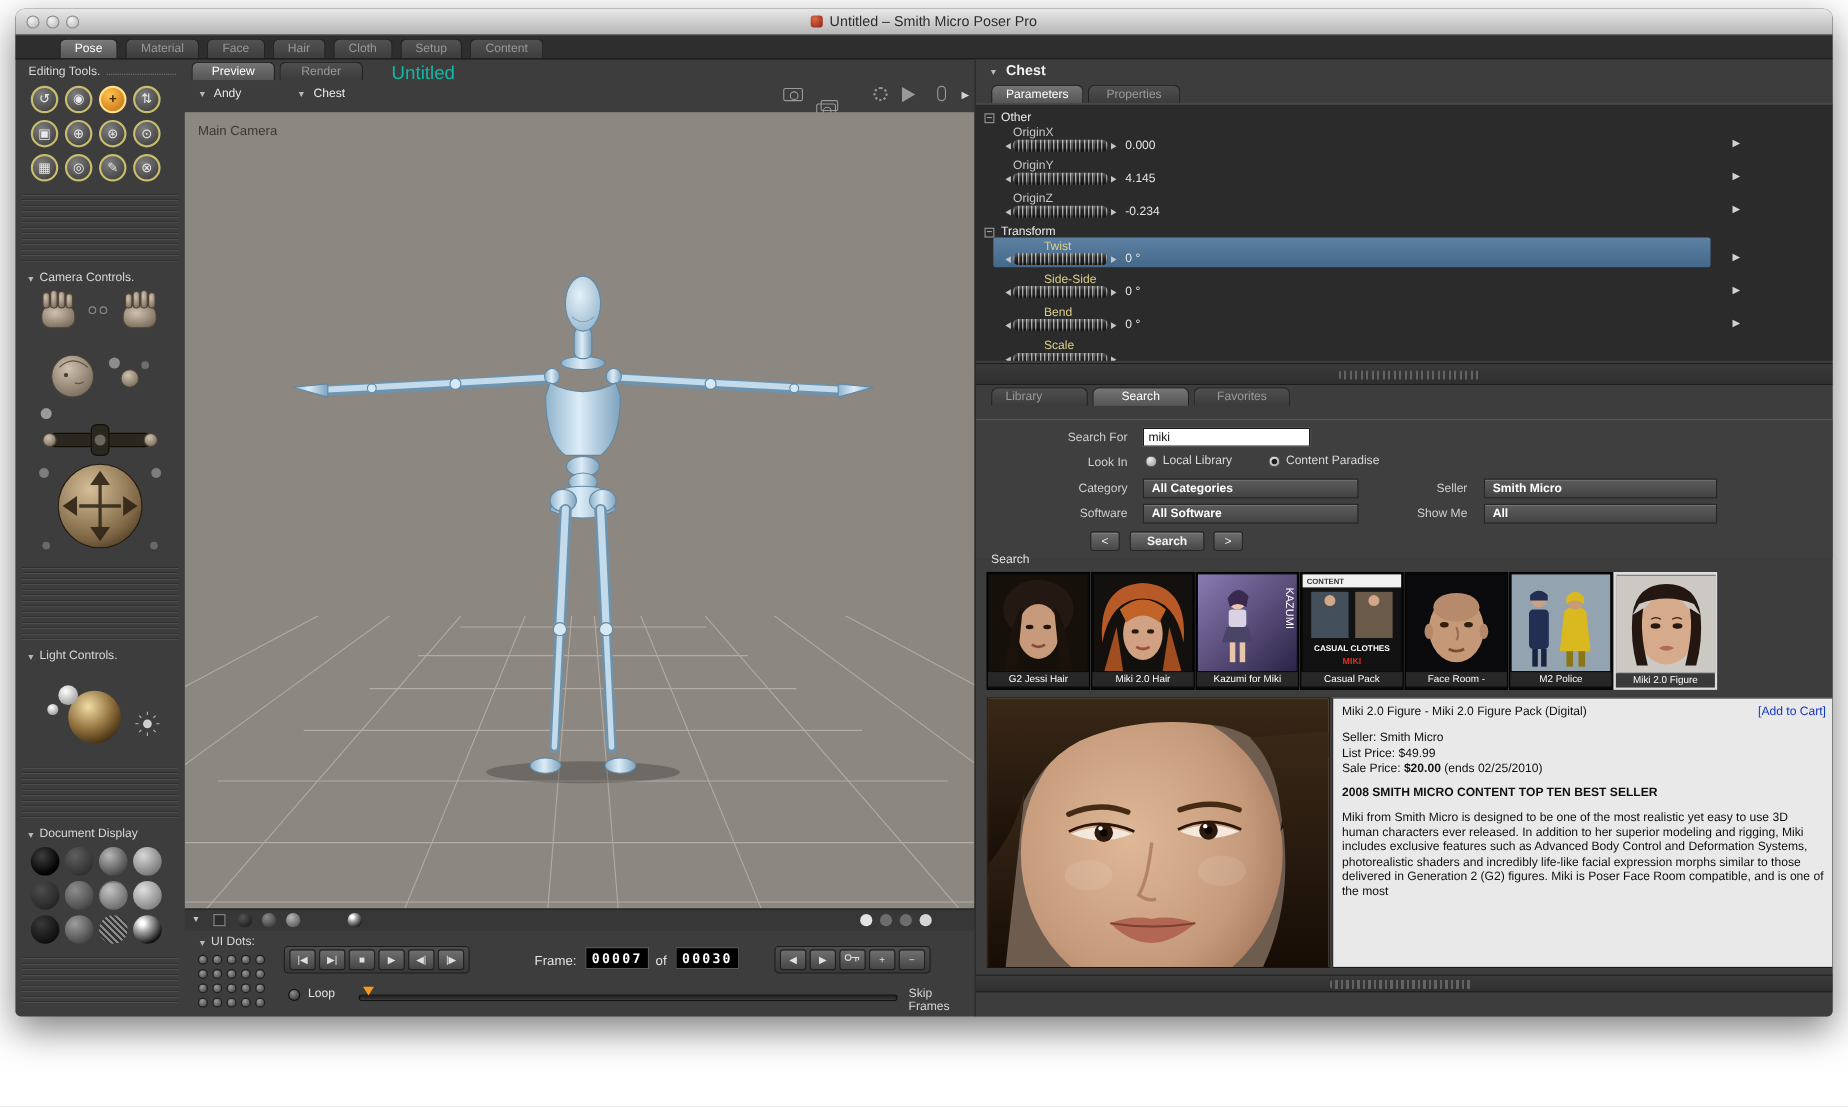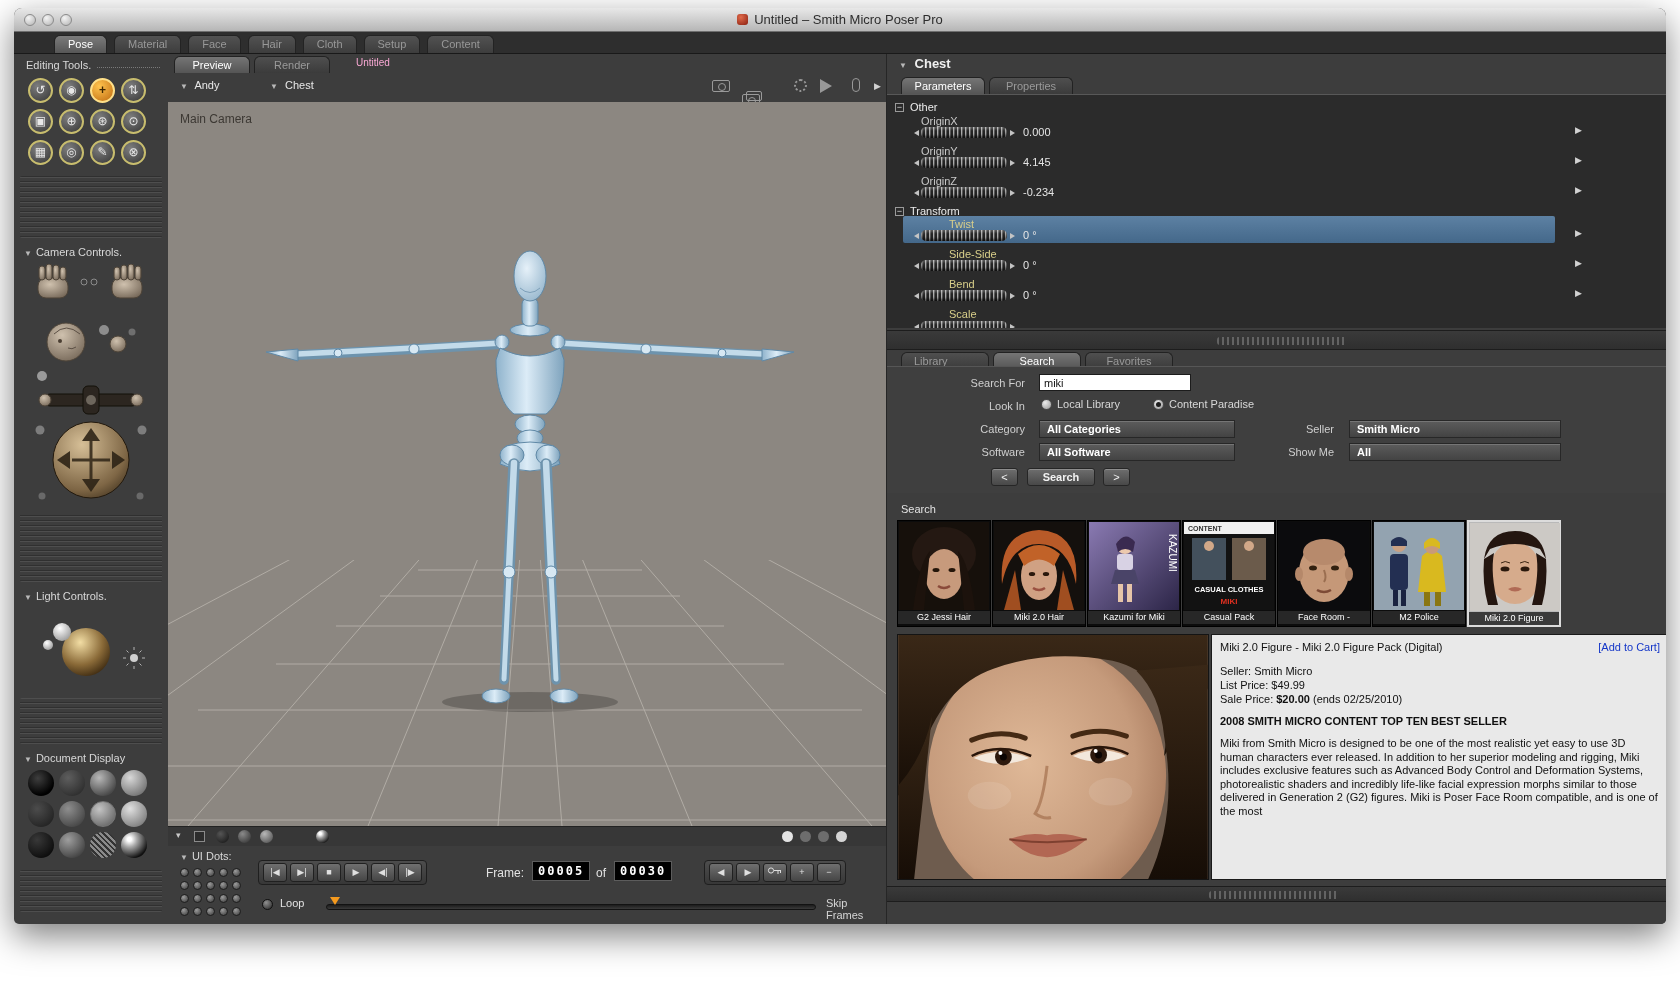--- a/index.html
+++ b/index.html
@@ -263,21 +263,21 @@
       <div class="msphere" style="width:26px;height:26px;background:repeating-linear-gradient(45deg,#8a8a8a 0 2px,#333 2px 4px)"></div>
       <div class="msphere" style="width:26px;height:26px;background:radial-gradient(circle at 32% 28%,#ffffff 0 8%,#a8a8a8 30%,#101010 75%)"></div>
     </div>
     <div class="p ridges" style="left:6px;top:816px;width:142px;height:42px"></div>
   </div>
 
   <div class="p" style="left:154px;top:46px;width:718px;height:870px">
 
     <div class="p stab active" style="left:6px;top:2px;width:76px;text-align:center">Preview</div>
     <div class="p stab" style="left:86px;top:2px;width:76px;text-align:center">Render</div>
-    <div class="p" style="left:188px;top:3px;font-size:10px;color:#f9a8d4">Untitled</div>
+    <div class="p" style="left:188px;top:3px;font-size:17px;color:#14b8a6">Untitled</div>
 
     <div class="p sel" style="left:12px;top:25px">
       <span class="tri">▼</span>
       <span>Andy</span>
     </div>
     <div class="p sel" style="left:102px;top:25px">
       <span class="tri">▼</span>
       <span>Chest</span>
     </div>
     <div class="p cam" style="left:544px;top:26px"></div>
@@ -419,21 +419,21 @@
 
     <div class="p tgroup" style="left:90px;top:806px">
       <div class="tbtn">|◀</div>
       <div class="tbtn">▶|</div>
       <div class="tbtn">■</div>
       <div class="tbtn">▶</div>
       <div class="tbtn">◀|</div>
       <div class="tbtn">|▶</div>
     </div>
     <span class="p smalllab" style="left:318px;top:812px">Frame:</span>
-    <span class="p lcd" style="left:364px;top:807px">00005</span>
+    <span class="p lcd" style="left:364px;top:807px">00007</span>
     <span class="p smalllab" style="left:428px;top:812px">of</span>
     <span class="p lcd" style="left:446px;top:807px">00030</span>
     <div class="p tgroup" style="left:536px;top:806px">
       <div class="tbtn">◀</div>
       <div class="tbtn">▶</div>
       <div class="tbtn">
         <svg width="16" height="9" viewBox="0 0 16 9">
           <circle cx="4" cy="4.5" r="2.6" fill="none" stroke="#ddd"></circle>
           <path d="M7 4.5 H14 M11 4.5 V8 M13.5 4.5 V7" stroke="#ddd" fill="none"></path>
         </svg>
@@ -505,21 +505,21 @@
     </div>
 
     <div class="p divstrip" style="left:0;top:276px;width:780px;height:20px">
       <div class="griphandle" style="position:absolute;left:330px;top:6px;width:130px"></div>
     </div>
 
     <div class="p stab" style="left:14px;top:298px;width:88px;text-align:left">Library</div>
     <div class="p stab active" style="left:106px;top:298px;width:88px;text-align:center">Search</div>
     <div class="p stab" style="left:198px;top:298px;width:88px;text-align:center">Favorites</div>
 
-    <div class="p form" style="left:0;top:312px;width:780px;height:127px">
+    <div class="p form" style="left:0;top:327px;width:780px;height:127px">
       <span class="p flabel" style="left:8px;top:10px">Search For</span>
       <input class="p searchinput" style="left: 152px; top: 7px;" value="miki">
 
       <span class="p flabel" style="left:8px;top:33px">Look In</span>
       <span class="p radio" style="left:154px;top:32px"></span>
       <span class="p rlabel" style="left:170px;top:31px">Local Library</span>
       <span class="p radio on" style="left:266px;top:32px"></span>
       <span class="p rlabel" style="left:282px;top:31px">Content Paradise</span>
 
       <span class="p flabel" style="left:8px;top:56px">Category</span>

